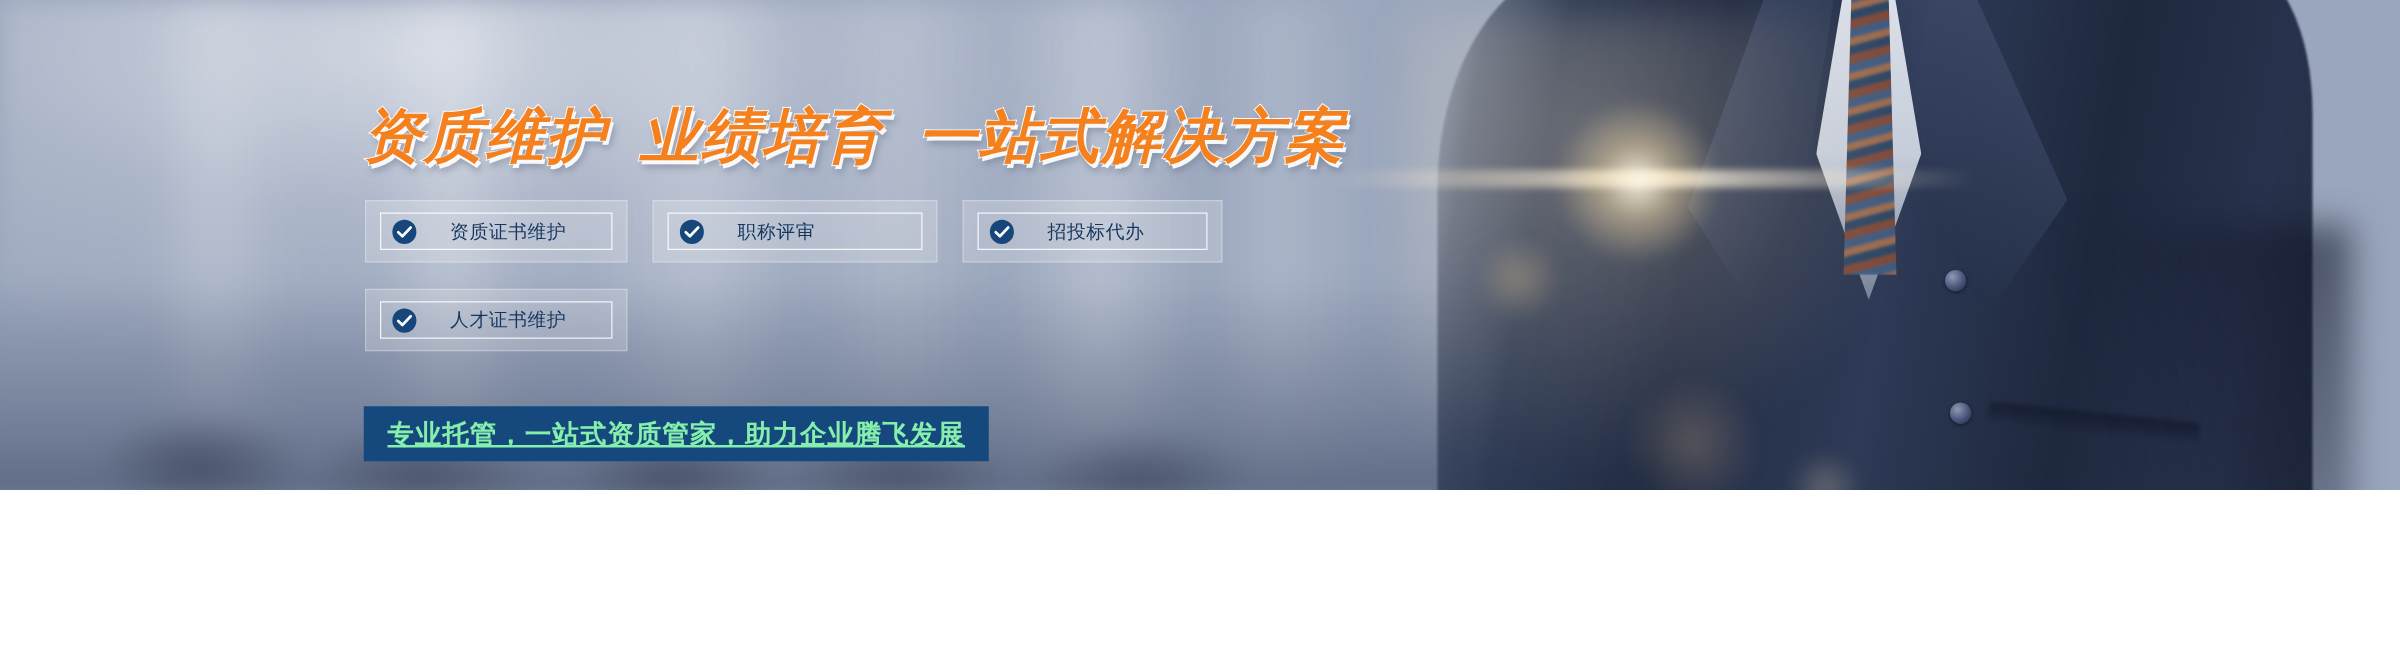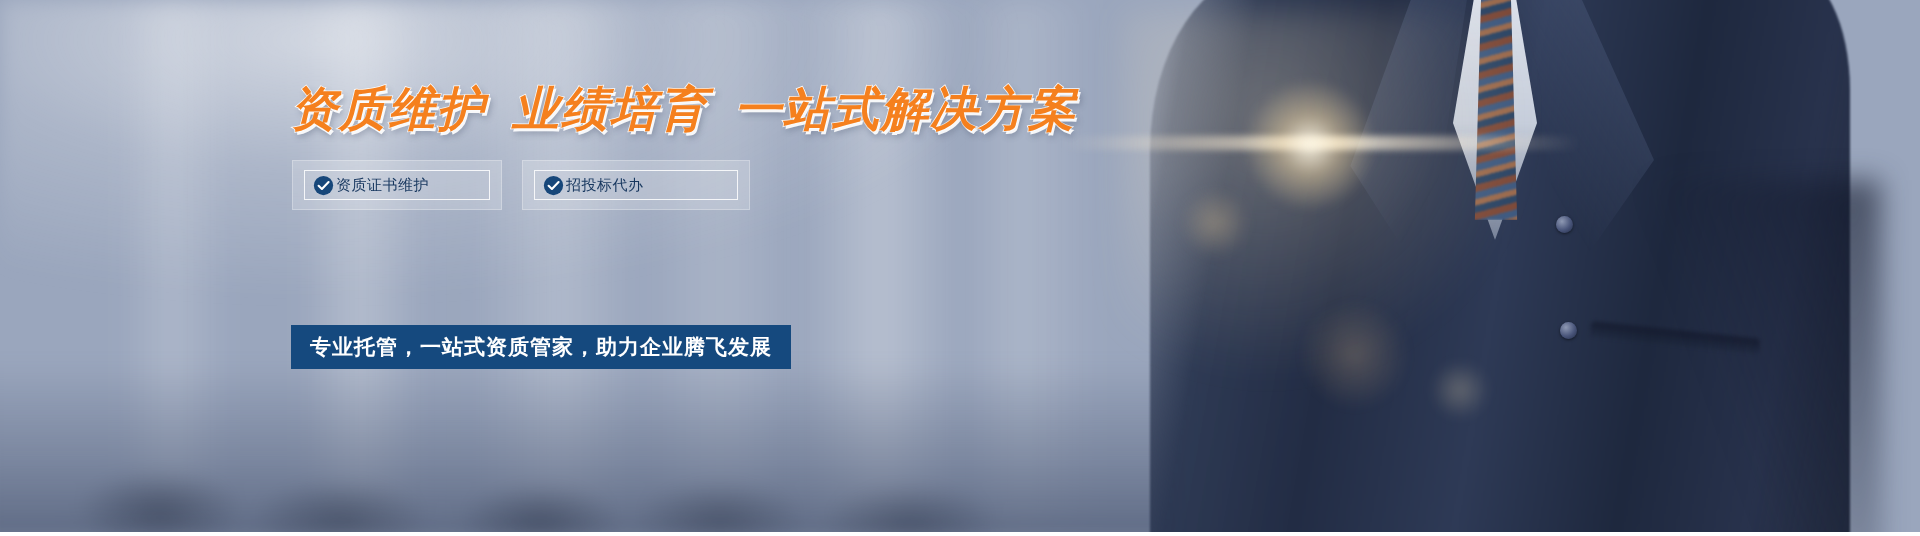--- a/index.html
+++ b/index.html
@@ -7,21 +7,21 @@
   html, body {
     width: 1920px;
     height: 536px;
     overflow: hidden;
     font-family: "Liberation Sans", "DejaVu Sans", sans-serif;
   }
 
   #banner {
     position: relative;
     width: 1920px;
-    height: 532px;
+    height: 392px;
     overflow: hidden;
     background: #9aa6bd;
   }
 
   
   .bg-base {
     position: absolute;
     inset: 0;
     background:
       linear-gradient(180deg,
@@ -281,21 +281,21 @@
   .feature-inner {
     position: absolute;
     left: 11px; right: 11px; top: 9px; bottom: 9px;
     border: 1px solid rgba(255,255,255,0.85);
     pointer-events: none;
   }
   .feature-row {
     position: relative;
     display: flex;
     align-items: center;
-    gap: 2px;
+    gap: 26px;
     padding-left: 12px;
     z-index: 2;
   }
   .check-icon {
     width: 21px; height: 21px;
     flex: 0 0 21px;
     display: block;
   }
   .feature-label {
     font-family: "DejaVu Sans", "Liberation Sans", sans-serif;
@@ -312,23 +312,24 @@
     height: 44px;
     padding: 0 19px;
     background: #15497e;
     display: flex;
     align-items: center;
   }
   .slogan-text {
     font-family: "DejaVu Sans", "Liberation Sans", sans-serif;
     font-size: 21px;
     font-weight: bold;
-    color: #ffffff;
+    color: #86efac;
     letter-spacing: 1px;
     white-space: nowrap;
+    text-decoration: underline;
   }
 </style>
 </head>
 <body>
 
 <div id="banner">
 
   <div class="bg-base"></div>
   <div class="bg-strips"></div>
   <div class="bg-ceiling"></div>
@@ -372,25 +373,45 @@
         </div>
       </div>
 
       <div class="feature">
         <div class="feature-inner"></div>
         <div class="feature-row">
           <svg class="check-icon" viewBox="0 0 24 24">
             <circle cx="12" cy="12" r="11" fill="#17477a"></circle>
             <path d="M6.4 12.3 L10.2 16.0 L17.8 8.0" fill="none" stroke="#ffffff" stroke-width="2.4" stroke-linecap="round" stroke-linejoin="round"></path>
           </svg>
+          <span class="feature-label">职称评审</span>
+        </div>
+      </div>
+
+      <div class="feature">
+        <div class="feature-inner"></div>
+        <div class="feature-row">
+          <svg class="check-icon" viewBox="0 0 24 24">
+            <circle cx="12" cy="12" r="11" fill="#17477a"></circle>
+            <path d="M6.4 12.3 L10.2 16.0 L17.8 8.0" fill="none" stroke="#ffffff" stroke-width="2.4" stroke-linecap="round" stroke-linejoin="round"></path>
+          </svg>
           <span class="feature-label">招投标代办</span>
         </div>
       </div>
 
-
+      <div class="feature">
+        <div class="feature-inner"></div>
+        <div class="feature-row">
+          <svg class="check-icon" viewBox="0 0 24 24">
+            <circle cx="12" cy="12" r="11" fill="#17477a"></circle>
+            <path d="M6.4 12.3 L10.2 16.0 L17.8 8.0" fill="none" stroke="#ffffff" stroke-width="2.4" stroke-linecap="round" stroke-linejoin="round"></path>
+          </svg>
+          <span class="feature-label">人才证书维护</span>
+        </div>
+      </div>
 
 
 
     </div>
 
     <div class="slogan-bar">
       <span class="slogan-text">专业托管，一站式资质管家，助力企业腾飞发展</span>
     </div>
 
   </div>

